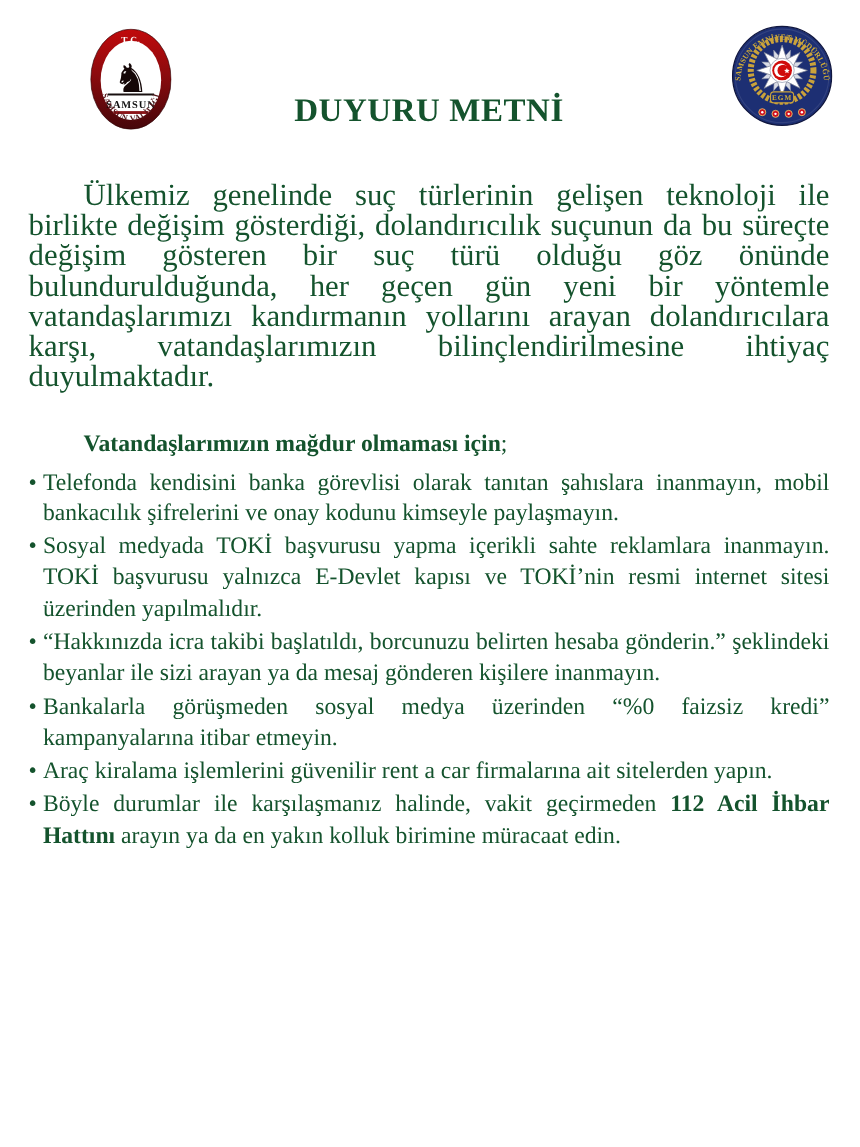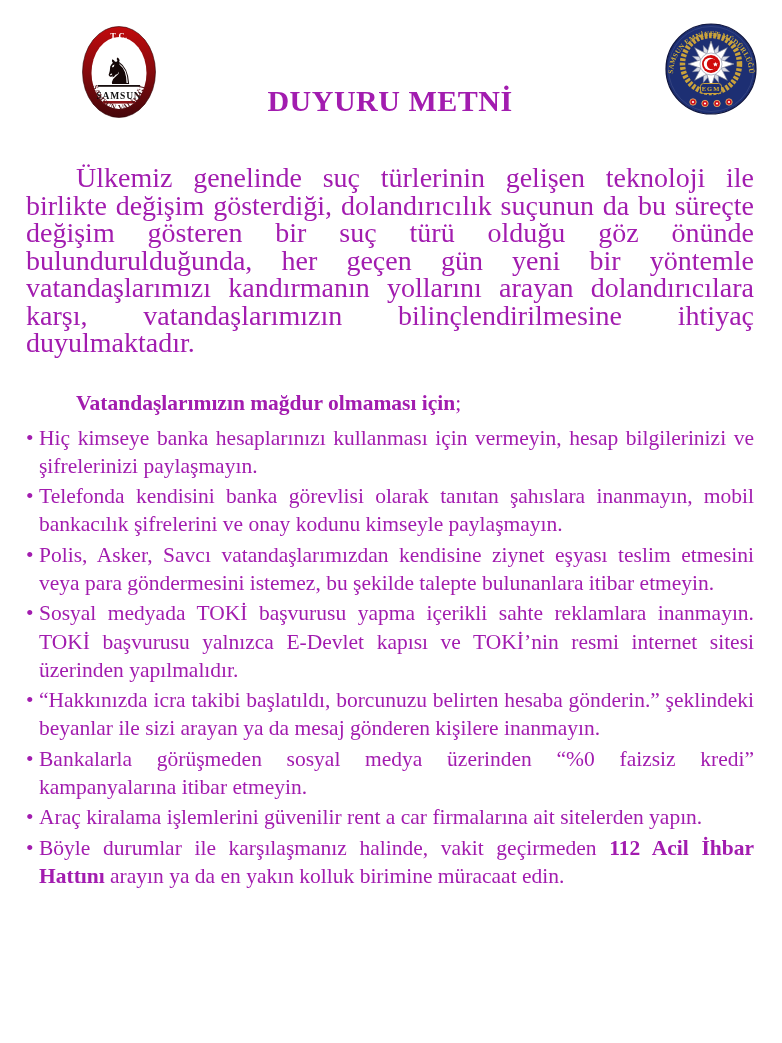--- a/index.html
+++ b/index.html
@@ -3,21 +3,21 @@
 <meta charset="utf-8">
 <style>
   html,body{margin:0;padding:0;background:#ffffff;}
   .page{
     position:relative;
     width:782px;height:1043px;
     box-sizing:border-box;
     padding:0 28px 0 26px;
     overflow:hidden;
     font-family:"Liberation Serif", serif;
-    color:#a21caf;
+    color:#14532d;
     background:#fff;
   }
   .header{position:relative;height:150px;}
   .logo{position:absolute;}
   .logo-left{left:56px;top:26px;width:74px;height:92px;}
   .logo-right{left:639px;top:22px;width:92px;height:94px;}
   .doc-title{
     position:absolute;left:0;right:0;top:84px;
     text-align:center;
     font-size:30px;font-weight:700;letter-spacing:.5px;
@@ -113,23 +113,21 @@
       </svg>
     </div>
   </div>
 
   <div class="content">
     <p class="intro">Ülkemiz genelinde suç türlerinin gelişen teknoloji ile birlikte değişim gösterdiği, dolandırıcılık suçunun da bu süreçte değişim gösteren bir suç türü olduğu göz önünde bulundurulduğunda, her geçen gün yeni bir yöntemle vatandaşlarımızı kandırmanın yollarını arayan dolandırıcılara karşı, vatandaşlarımızın bilinçlendirilmesine ihtiyaç duyulmaktadır.</p>
 
     <p class="section-heading"><span class="bold">Vatandaşlarımızın mağdur olmaması için</span><span>;</span></p>
 
     <ul class="bullets">
-        <li><span>Hiç kimseye banka hesaplarınızı kullanması için vermeyin, hesap bilgilerinizi ve şifrelerinizi paylaşmayın.</span></li>
         <li><span>Telefonda kendisini banka görevlisi olarak tanıtan şahıslara inanmayın, mobil bankacılık şifrelerini ve onay kodunu kimseyle paylaşmayın.</span></li>
-        <li><span>Polis, Asker, Savcı vatandaşlarımızdan kendisine ziynet eşyası teslim etmesini veya para göndermesini istemez, bu şekilde talepte bulunanlara itibar etmeyin.</span></li>
         <li><span>Sosyal medyada TOKİ başvurusu yapma içerikli sahte reklamlara inanmayın. TOKİ başvurusu yalnızca E-Devlet kapısı ve TOKİ’nin resmi internet sitesi üzerinden yapılmalıdır.</span></li>
         <li><span>“Hakkınızda icra takibi başlatıldı, borcunuzu belirten hesaba gönderin.” şeklindeki beyanlar ile sizi arayan ya da mesaj gönderen kişilere inanmayın.</span></li>
         <li><span>Bankalarla görüşmeden sosyal medya üzerinden “%0 faizsiz kredi” kampanyalarına itibar etmeyin.</span></li>
         <li><span>Araç kiralama işlemlerini güvenilir rent a car firmalarına ait sitelerden yapın.</span></li>
         <li><span>Böyle durumlar ile karşılaşmanız halinde, vakit geçirmeden </span><span class="bold">112 Acil İhbar Hattını</span><span> arayın ya da en yakın kolluk birimine müracaat edin.</span></li>
       </ul>
   </div>
 
 </div>
 

